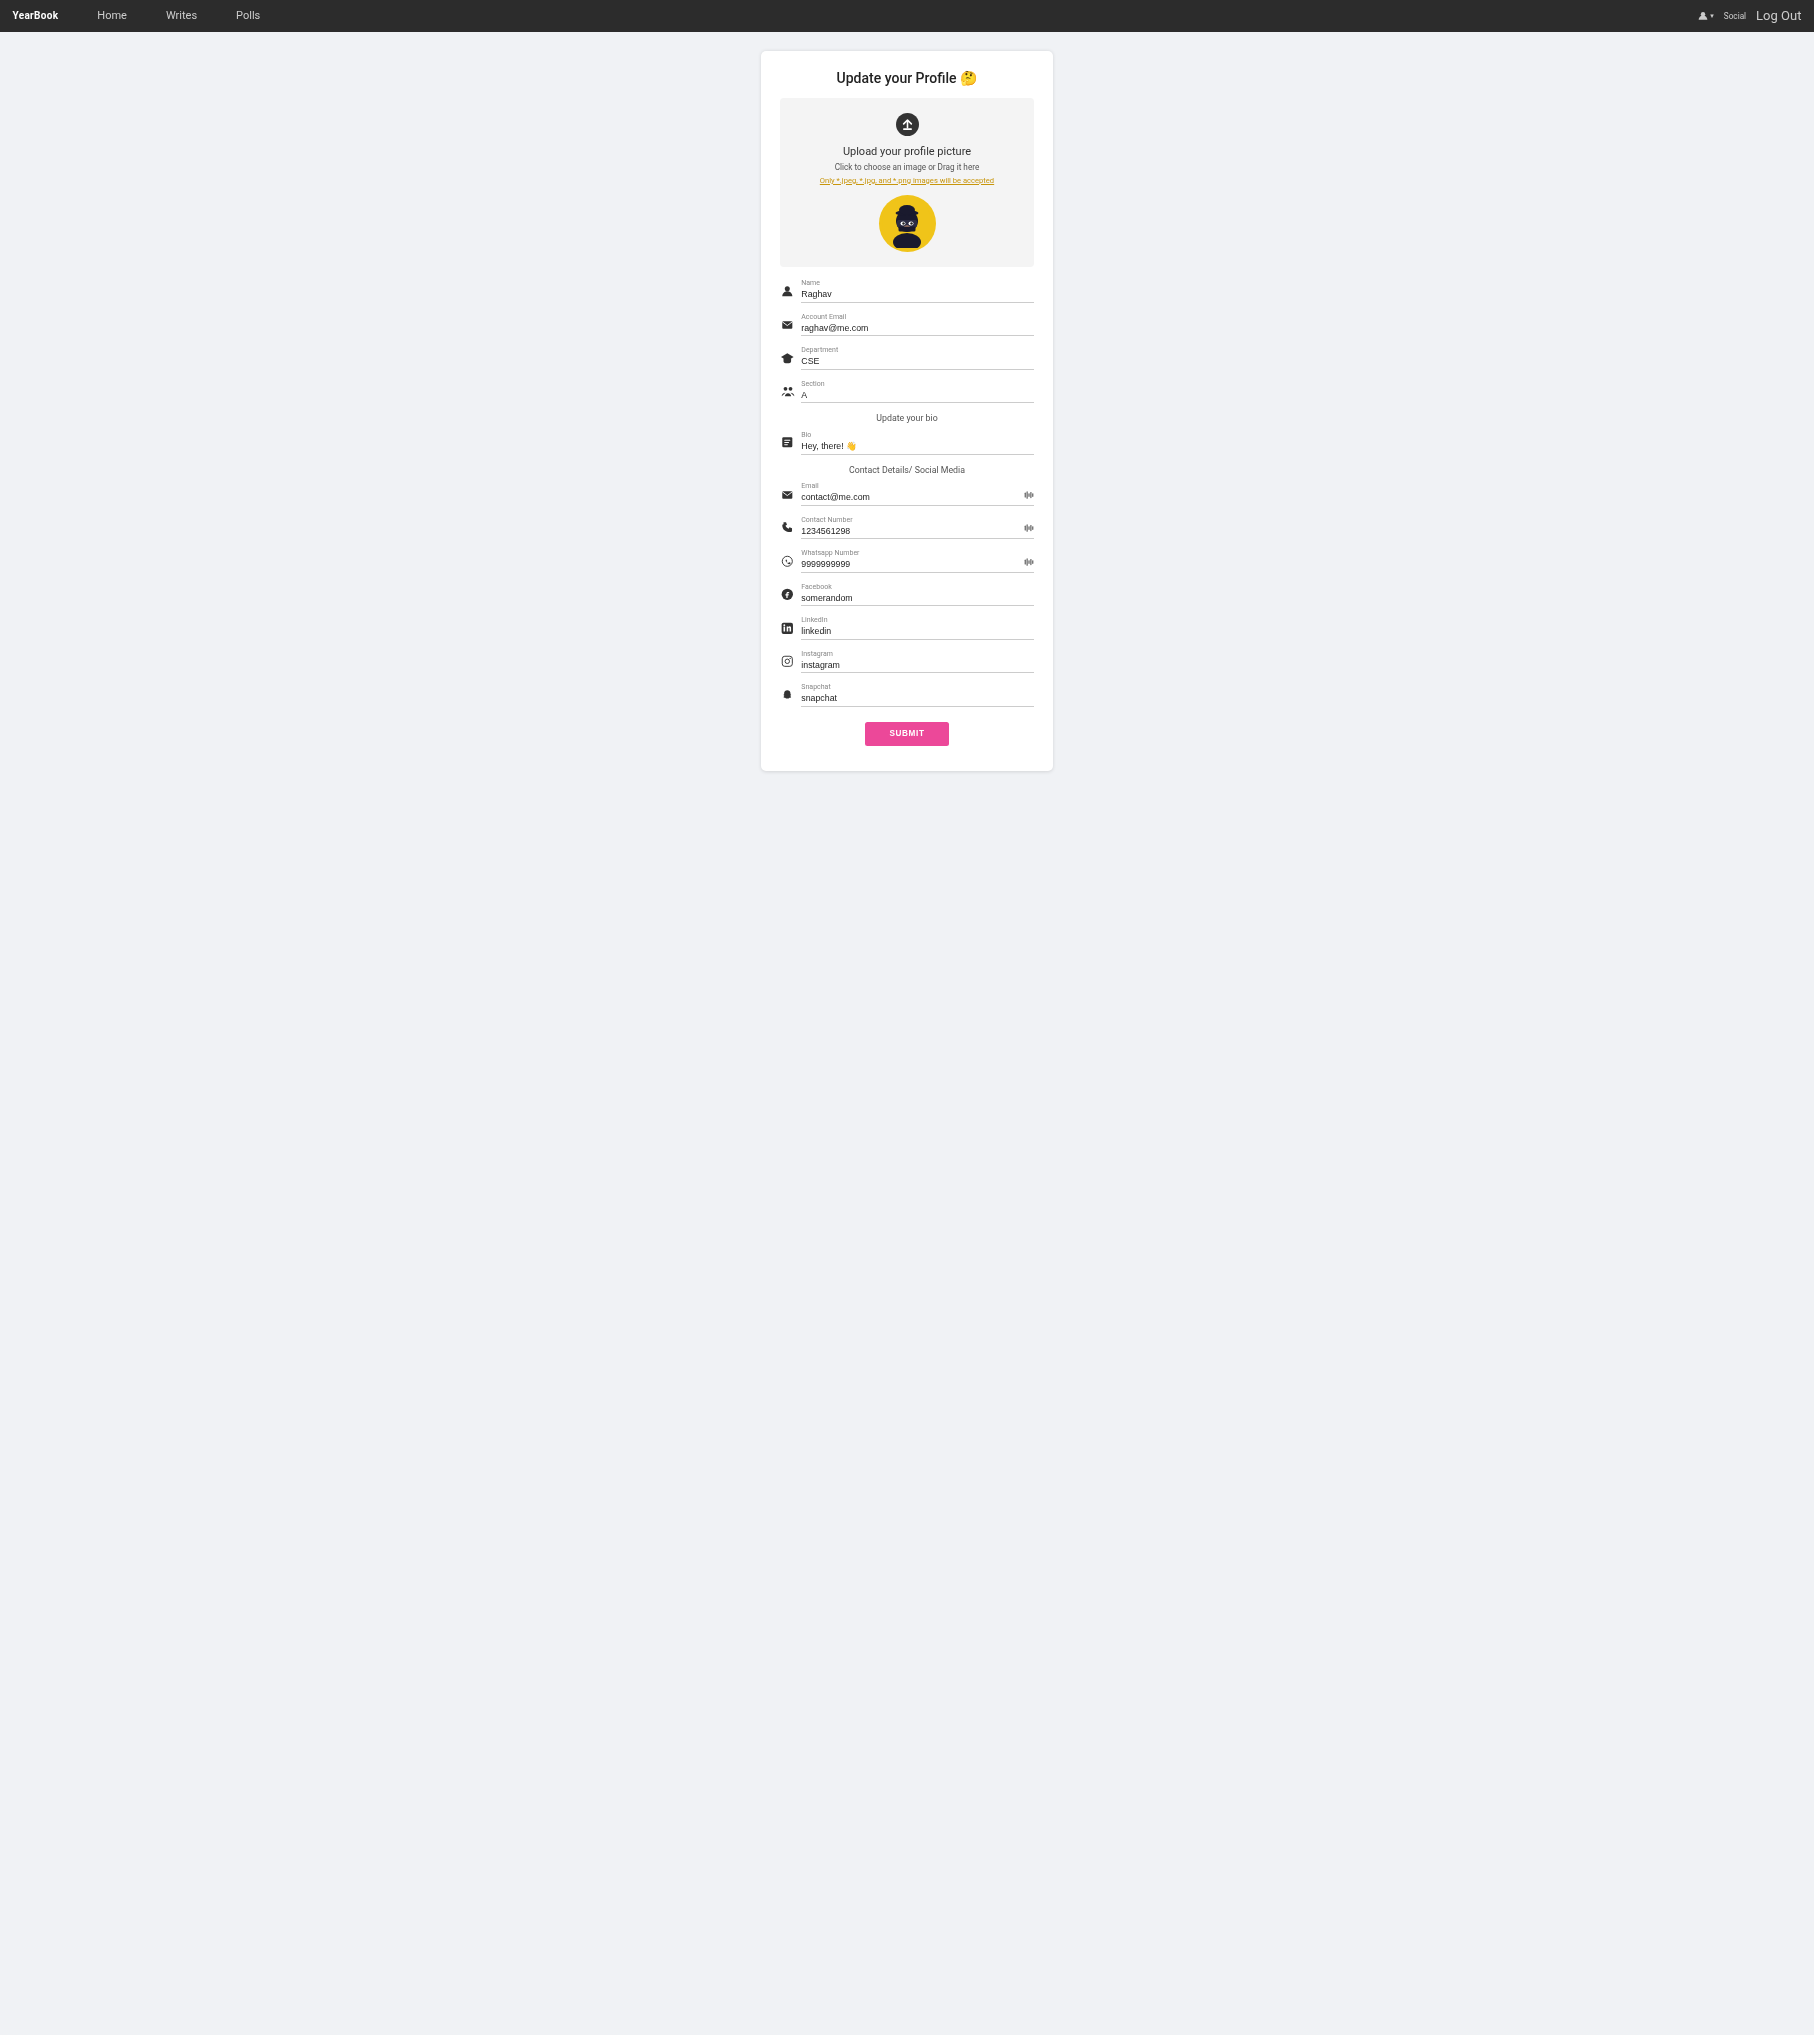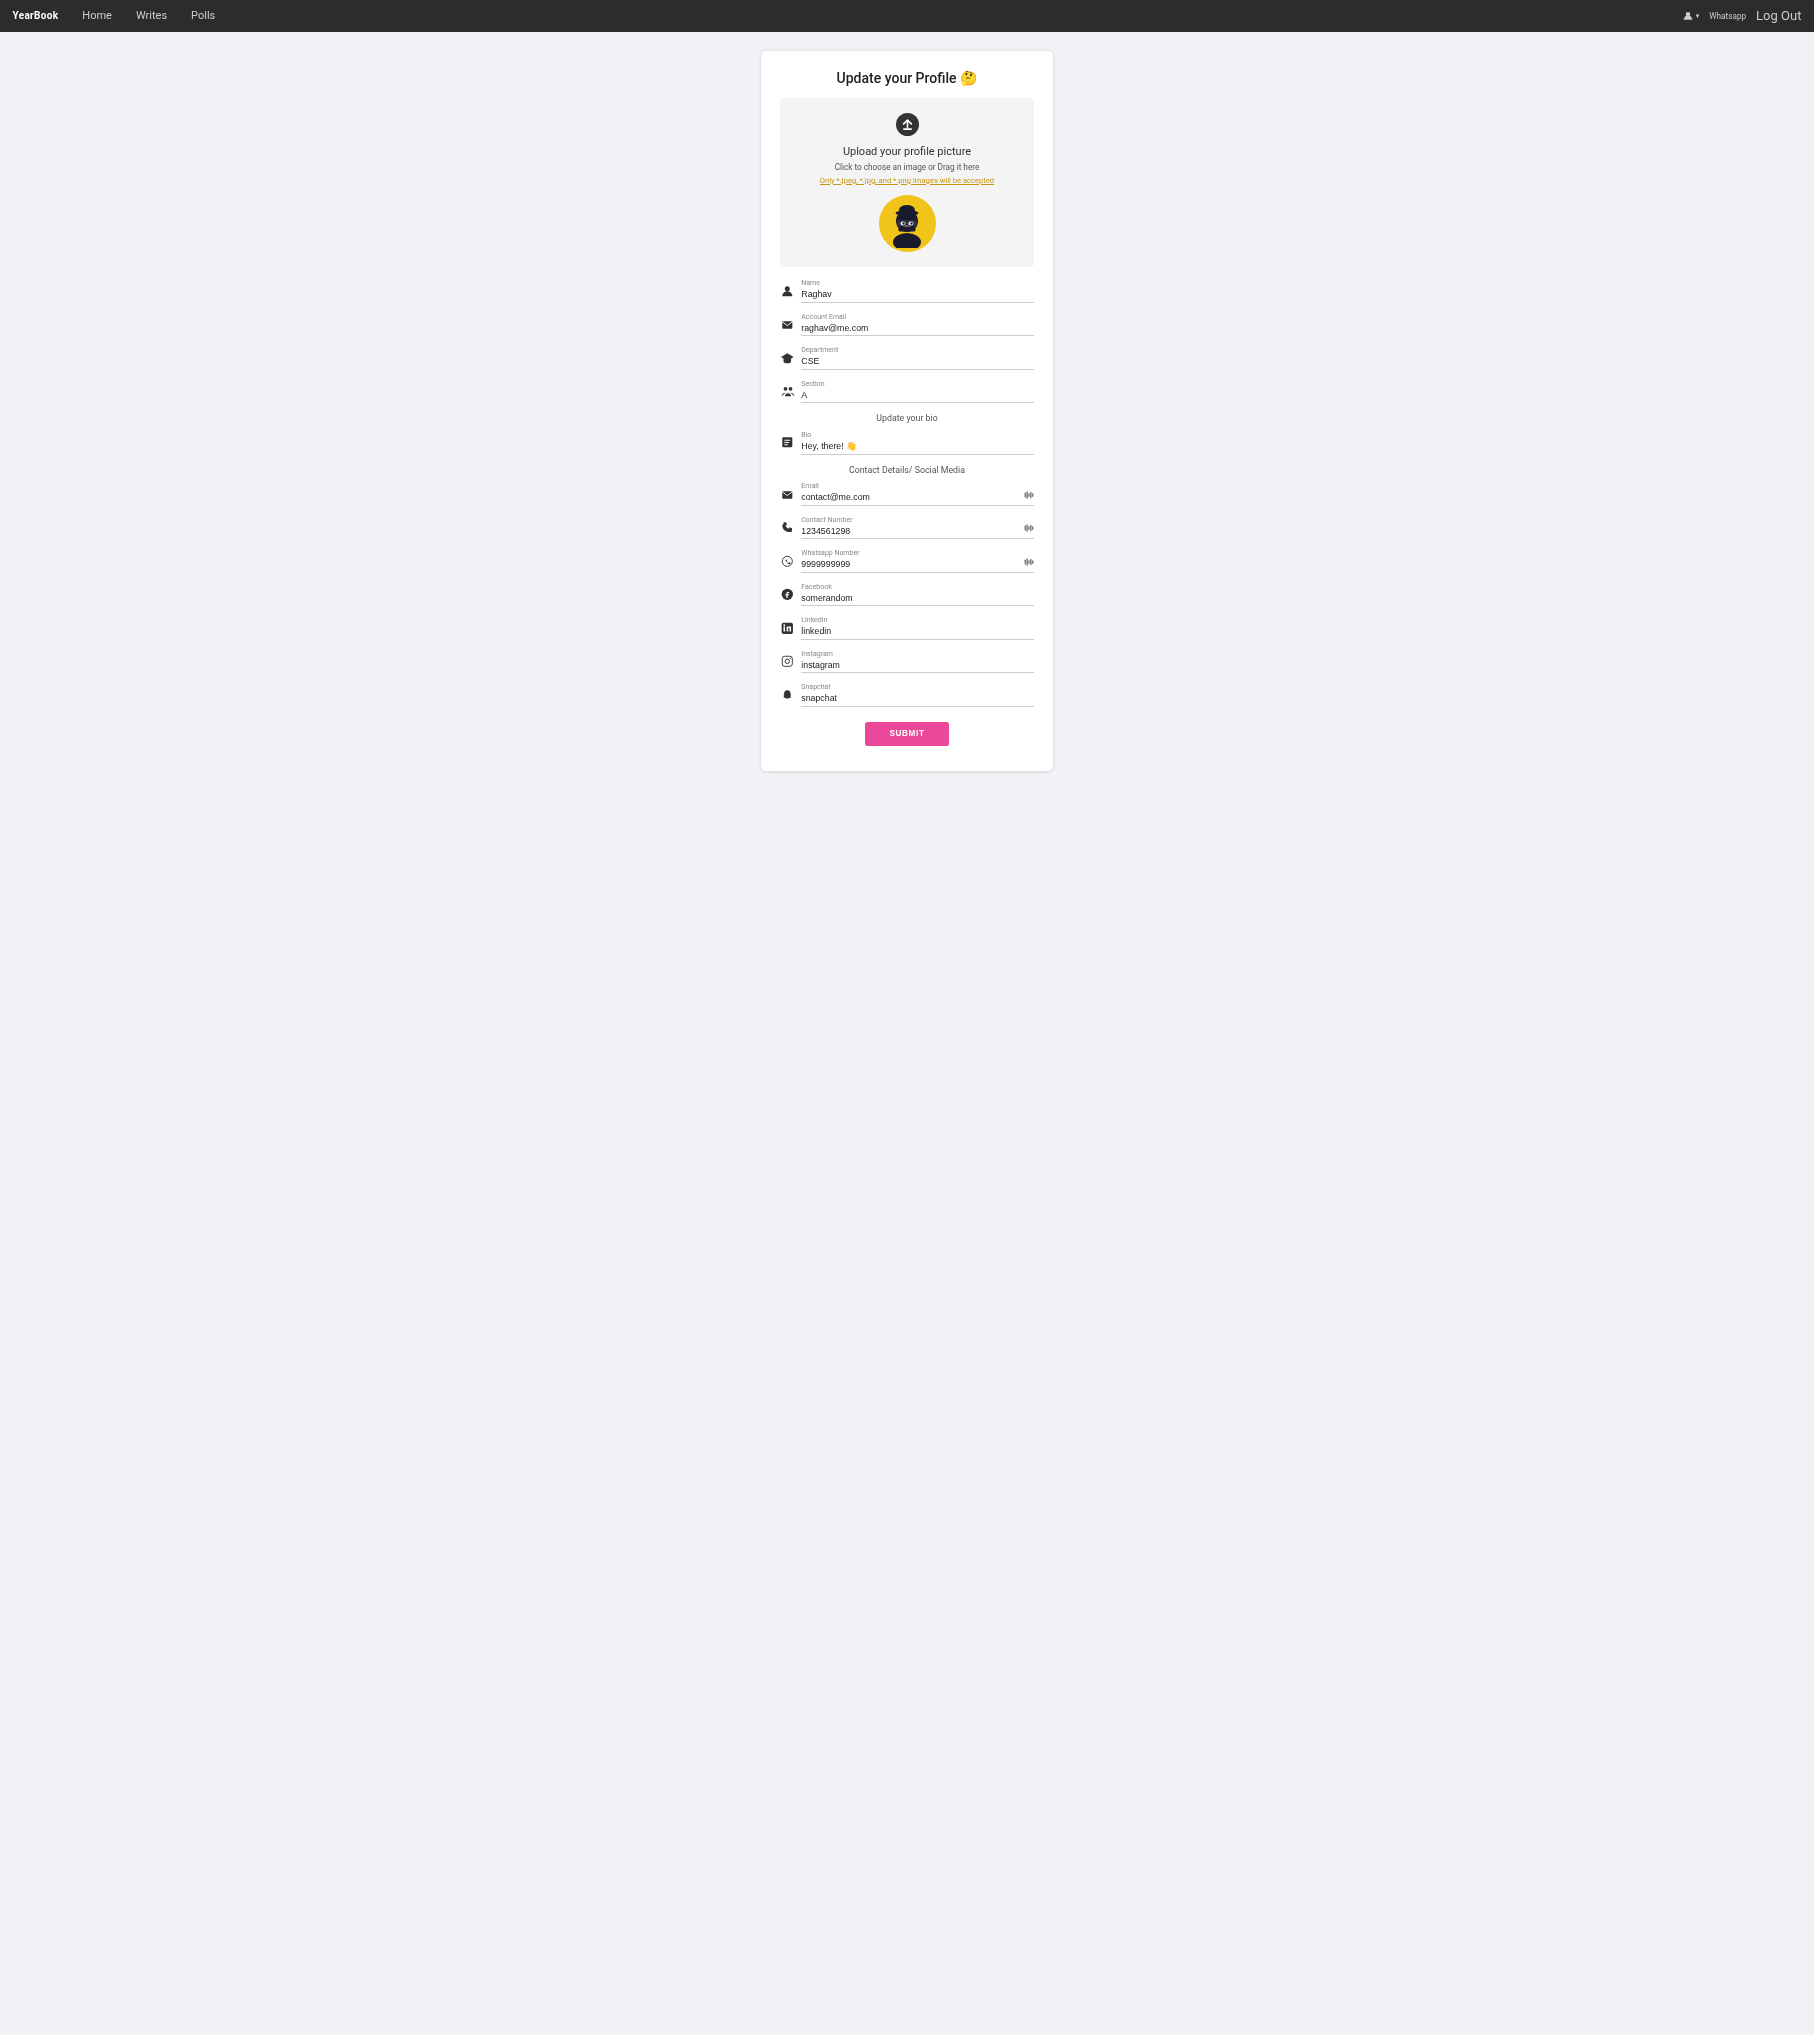--- a/index.html
+++ b/index.html
@@ -14,20 +14,21 @@
       background: #2c2c2c;
       height: 31.5px;
       display: flex;
       align-items: center;
       padding: 0 12.6px;
       justify-content: space-between;
     }
     .nav-left {
       display: flex;
       align-items: center;
+      gap: 15px;
     }
     .nav-brand {
       color: #fff;
       font-weight: 700;
       font-size: 10px;
       letter-spacing: 0.3px;
     }
     .nav-link {
       color: #ccc;
       font-size: 11px;
@@ -214,21 +215,21 @@
     <a class="nav-link">Polls</a>
   </div>
   <div class="nav-right">
     <span class="nav-profile-icon">
       <svg width="10" height="10" viewBox="0 0 16 16" fill="#ccc">
         <circle cx="8" cy="5" r="3.5"></circle>
         <path d="M1 14c0-3.866 3.134-7 7-7s7 3.134 7 7H1z"></path>
       </svg>
       <span style="color:#ccc;font-size:7px;">▾</span>
     </span>
-    <span class="nav-profile-text">Whatsapp</span>
+    <span class="nav-profile-text">Social</span>
     <span class="nav-logout">Log Out</span>
   </div>
 </nav>
 
 <div class="page-wrapper">
   <div class="card">
 
     <div class="card-title">Update your Profile 🤔</div>
 
     <div class="upload-area">

